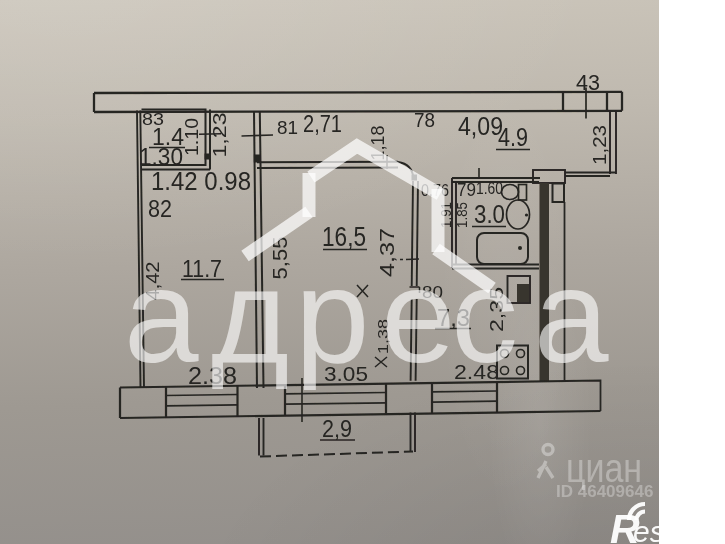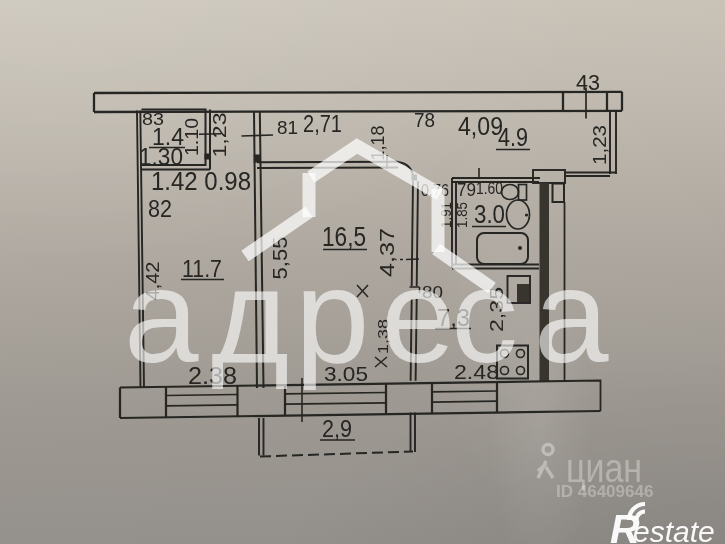--- a/index.html
+++ b/index.html
@@ -1,21 +1,21 @@
 <!DOCTYPE html>
 <html><head>
 <meta charset="utf-8">
 <style>
 html,body{margin:0;padding:0;}
 body{
   width:725px;height:544px;overflow:hidden;
   font-family:"Liberation Sans", sans-serif;
 }
 #paper{
-  position:relative;width:725px;height:544px;
+  position:relative;width:659px;height:544px;
   background:
     radial-gradient(880px 500px at 10% -8%, rgba(255,255,255,0.12), rgba(255,255,255,0) 62%),
     radial-gradient(70px 230px at 540px 420px, rgba(255,255,255,0.09), rgba(255,255,255,0) 75%),
     radial-gradient(90px 280px at 505px 295px, rgba(255,255,255,0.05), rgba(255,255,255,0) 75%),
     radial-gradient(760px 420px at 98% 112%, rgba(0,0,0,0.09), rgba(0,0,0,0) 60%),
     linear-gradient(178deg, #cbc5ba 0%, #bfb9af 22%, #ada79f 48%, #9e9992 72%, #938f8b 100%);
 }
 svg{position:absolute;left:0;top:0;}
 svg text{font-family:"Liberation Sans", sans-serif;}
 .pl text{fill:#262523;}

